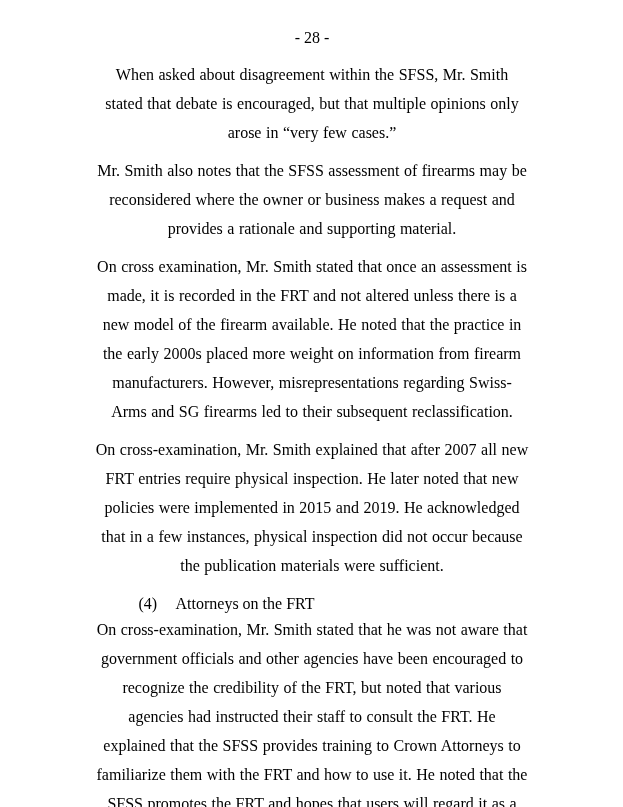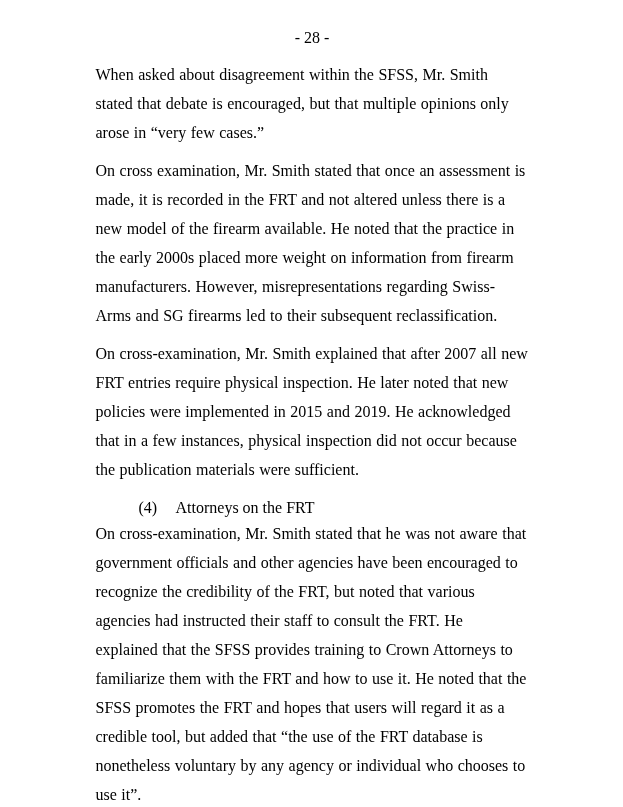--- a/index.html
+++ b/index.html
@@ -22,21 +22,21 @@
   .page-number {
     text-align: center;
     font-size: 16px;
     line-height: 20px;
     margin: 0 0 12px 0;
   }
   .para {
     margin: 0 0 9px 0;
     font-size: 16px;
     line-height: 29px;
-    text-align: left;
+    text-align: center;
     word-spacing: 0.5px;
   }
   .section-heading {
     margin: 4px 0 -3px 0;
     font-size: 16px;
     line-height: 29px;
     padding-left: 43px;
   }
   .section-heading .heading-number {
     display: inline-block;
@@ -45,20 +45,21 @@
 </style>
 </head>
 <body>
 
 <div class="page">
 
   <div class="page-number">- 28 -</div>
 
   <p class="para">When asked about disagreement within the SFSS, Mr. Smith stated that debate is encouraged, but that multiple opinions only arose in “very few cases.”</p>
 
+  <p class="para">Mr. Smith also notes that the SFSS assessment of firearms may be reconsidered where the owner or business makes a request and provides a rationale and supporting material.</p>
 
 
   <p class="para">On cross examination, Mr. Smith stated that once an assessment is made, it is recorded in the FRT and not altered unless there is a new model of the firearm available. He noted that the practice in the early 2000s placed more weight on information from firearm manufacturers. However, misrepresentations regarding Swiss-Arms and SG firearms led to their subsequent reclassification.</p>
 
   <p class="para">On cross-examination, Mr. Smith explained that after 2007 all new FRT entries require physical inspection. He later noted that new policies were implemented in 2015 and 2019. He acknowledged that in a few instances, physical inspection did not occur because the publication materials were sufficient.</p>
 
   <div class="section-heading">
     <span class="heading-number">(4)</span><span class="heading-title">Attorneys on the FRT</span>
   </div>
 

